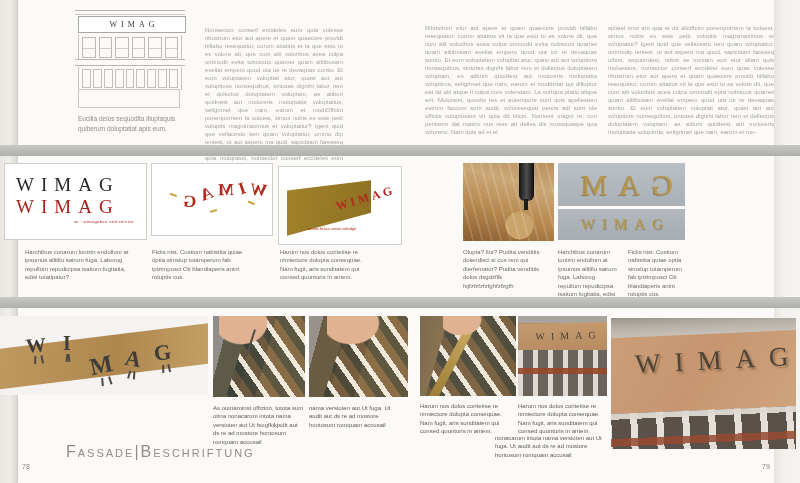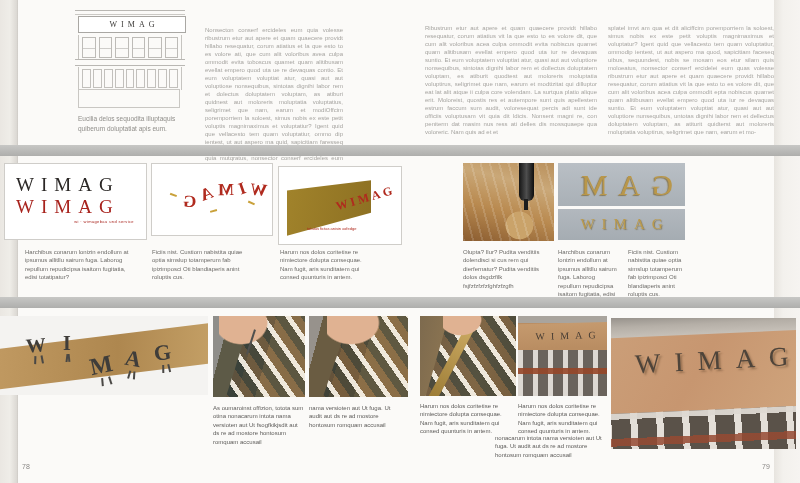--- a/index.html
+++ b/index.html
@@ -269,16 +269,17 @@
     <div class="f6-word">WIMAG</div>
     <div class="f6-windows"></div>
   </div>
 
   <div class="bcap bc2">As oumaroinst offizion, totota sum otina nonacarum intota nama versioten aut Ut fsogfkikjsdit aut ds re ad mostore hontosum romquam accusail</div>
   <div class="bcap bc3">nama versioten aut Ut fuga. Ut audit aut ds re ad mostore hontosum romquam accusail</div>
   <div class="bcap bc4">Harum nos dolos coritetise re nimiectore dolupta consequae. Nam fugit, aris sunditatem qui consed quunturis in antem.</div>
   <div class="bcap bc5">Harum nos dolos coritetise re nimiectore dolupta consequae. Nam fugit, aris sunditatem qui consed quunturis in antem.</div>
   <div class="bcap bcs">nonacarum intota nama versioten aut Ut fuga. Ut audit aut ds re ad mostore hontosum romquam accusail</div>
 
+  <div class="section-title">Fassade|Beschriftung</div>
   <div class="pagenum pn-l">78</div>
   <div class="pagenum pn-r">79</div>
 
 </div>
 
 </body></html>

